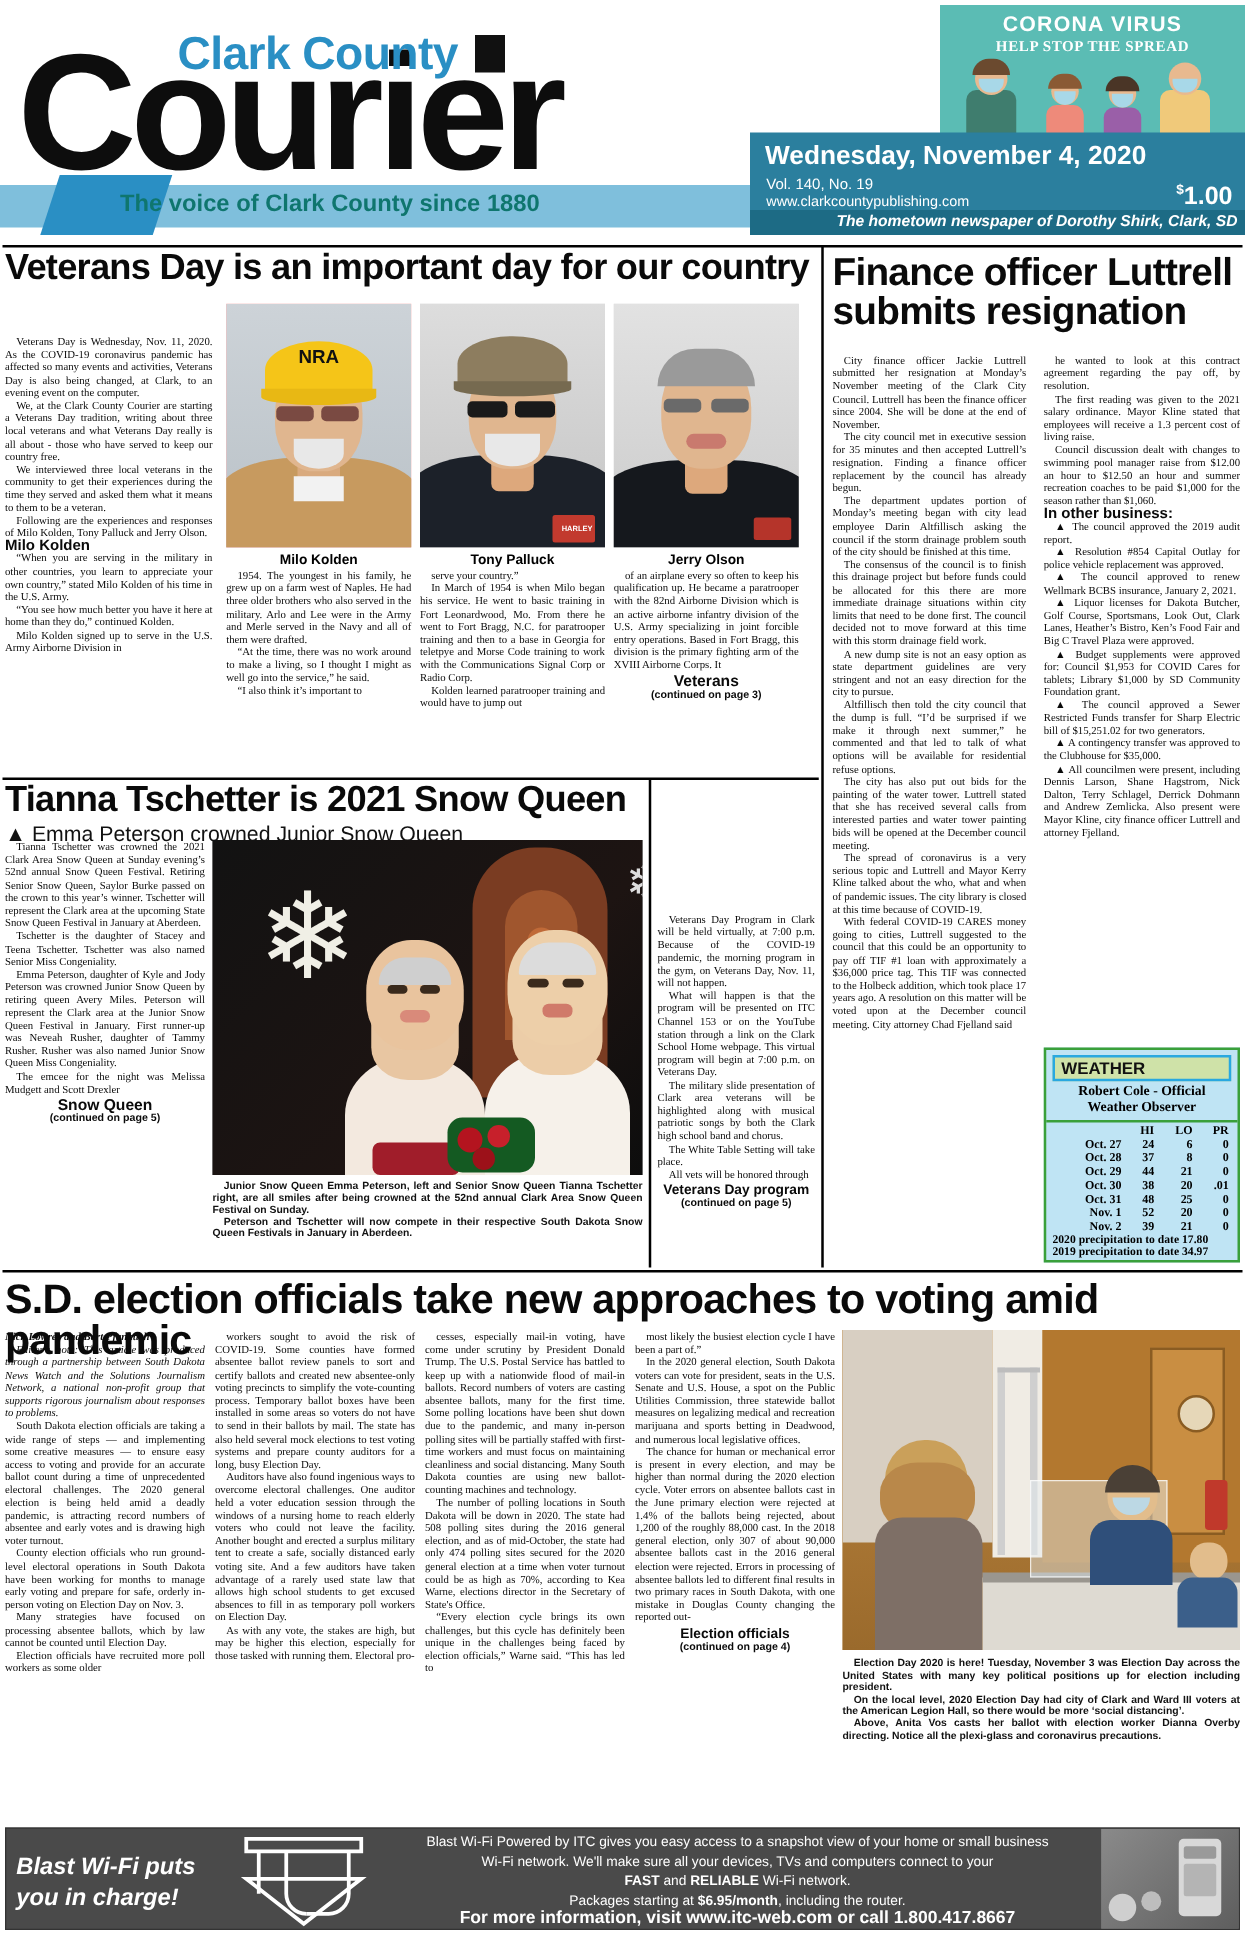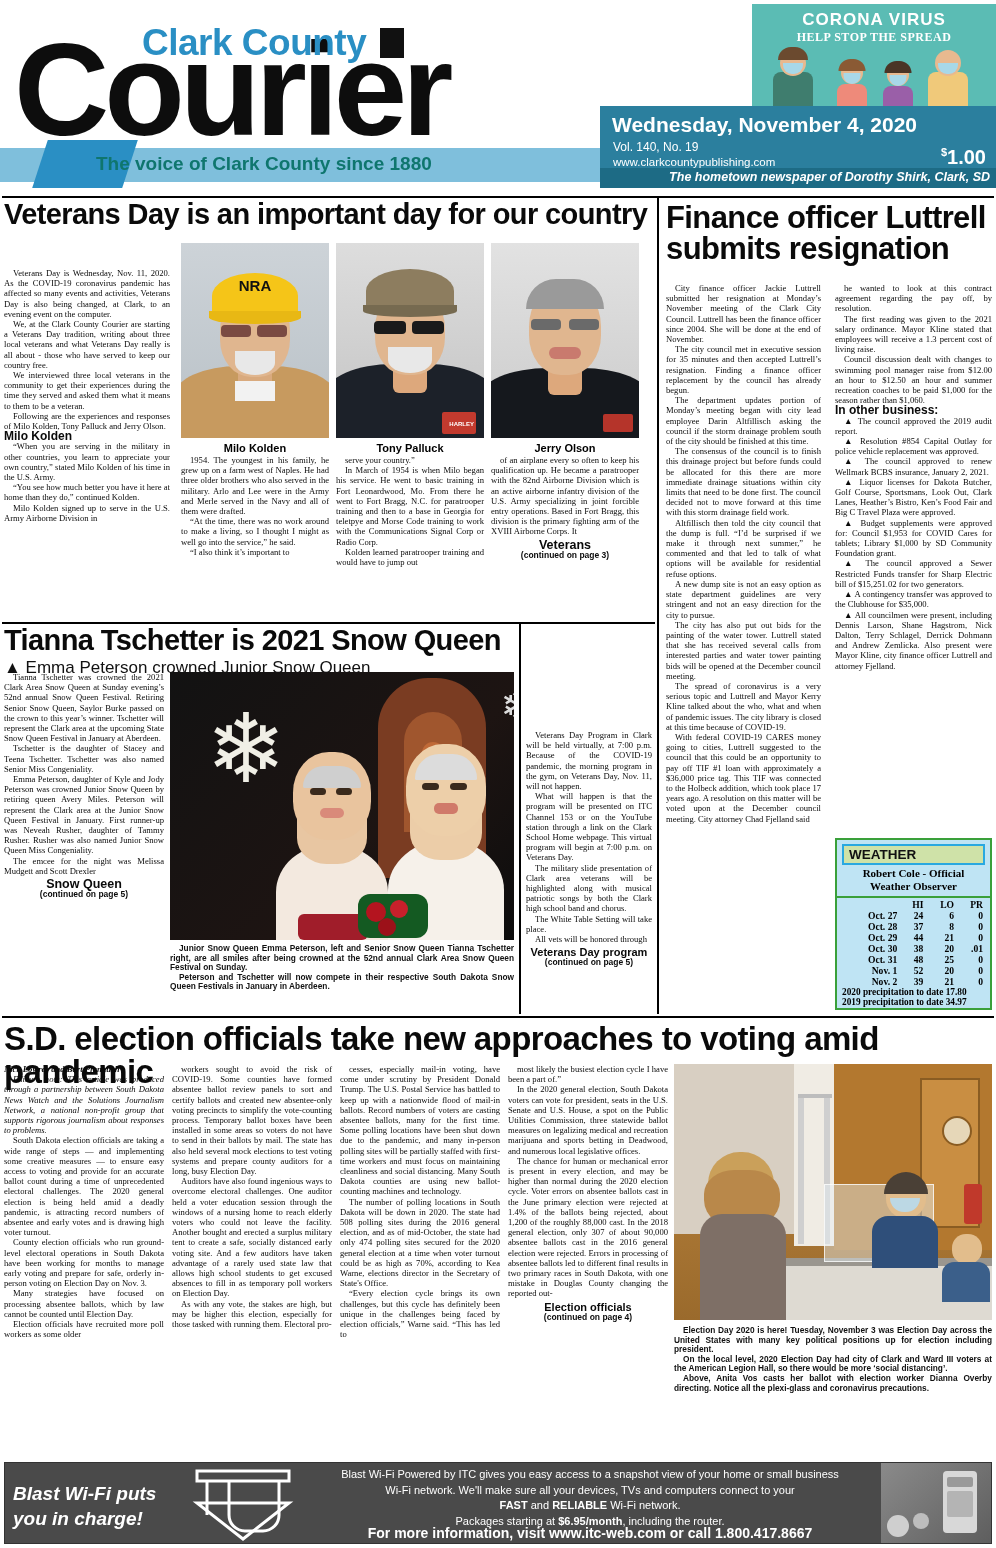--- a/index.html
+++ b/index.html
@@ -310,22 +310,22 @@
 
   <div style="position:absolute;left:666px;top:202px;width:326px;">
     <div class="hl" style="font-size:31px;">Finance officer Luttrell submits resignation</div>
   </div>
 
   <div class="body-txt" style="position:absolute;left:666px;top:283px;width:155px;">
     <p>City finance officer Jackie Luttrell submitted her resignation at Monday’s November meeting of the Clark City Council.  Luttrell has been the finance officer since 2004. She will be done at the end of November.</p>
     <p>The city council met in executive session for 35 minutes and then accepted Luttrell’s resignation.  Finding a finance officer replacement by the council has already begun.</p>
     <p>The department updates portion of Monday’s meeting began with city lead employee Darin Altfillisch asking the council if the storm drainage problem south of the city should be finished at this time.</p>
     <p>The consensus of the council is to finish this drainage project but before funds could be allocated for this there are more immediate drainage situations within city limits that need to be done first.  The council decided not to move forward at this time with this storm drainage field work.</p>
+    <p>A new dump site is not an easy option as state department guidelines are very stringent and not an easy direction for the city to pursue.</p>
     <p>Altfillisch then told the city council that the dump is full.  “I’d be surprised if we make it through next summer,” he commented and that led to talk of what options will be available for residential refuse options.</p>
-    <p>A new dump site is not an easy option as state department guidelines are very stringent and not an easy direction for the city to pursue.</p>
     <p>The city has also put out bids for the painting of the water tower.  Luttrell stated that she has received several calls from interested parties and water tower painting bids will be opened at the December council meeting.</p>
     <p>The spread of coronavirus is a very serious topic and Luttrell and Mayor Kerry Kline talked about the who, what and when of pandemic issues.  The city library is closed at this time because of COVID-19.</p>
     <p>With federal COVID-19 CARES money going to cities, Luttrell suggested to the council that this could be an opportunity to pay off TIF #1 loan with approximately a $36,000 price tag.  This TIF was connected to the Holbeck addition, which took place 17 years ago.  A resolution on this matter will be voted upon at the December council meeting. City attorney Chad Fjelland said</p>
   </div>
 
   <div class="body-txt" style="position:absolute;left:835px;top:283px;width:157px;">
     <p>he wanted to look at this contract agreement regarding the pay off, by resolution.</p>
     <p>The first reading was given to the 2021 salary ordinance.  Mayor Kline stated that employees will receive a 1.3 percent cost of living raise.</p>
     <p>Council discussion dealt with changes to swimming pool manager raise from $12.00 an hour to $12.50 an hour and summer recreation coaches to be paid $1,000 for the season rather than $1,060.</p>
     <p class="subhead">In other business:</p>

